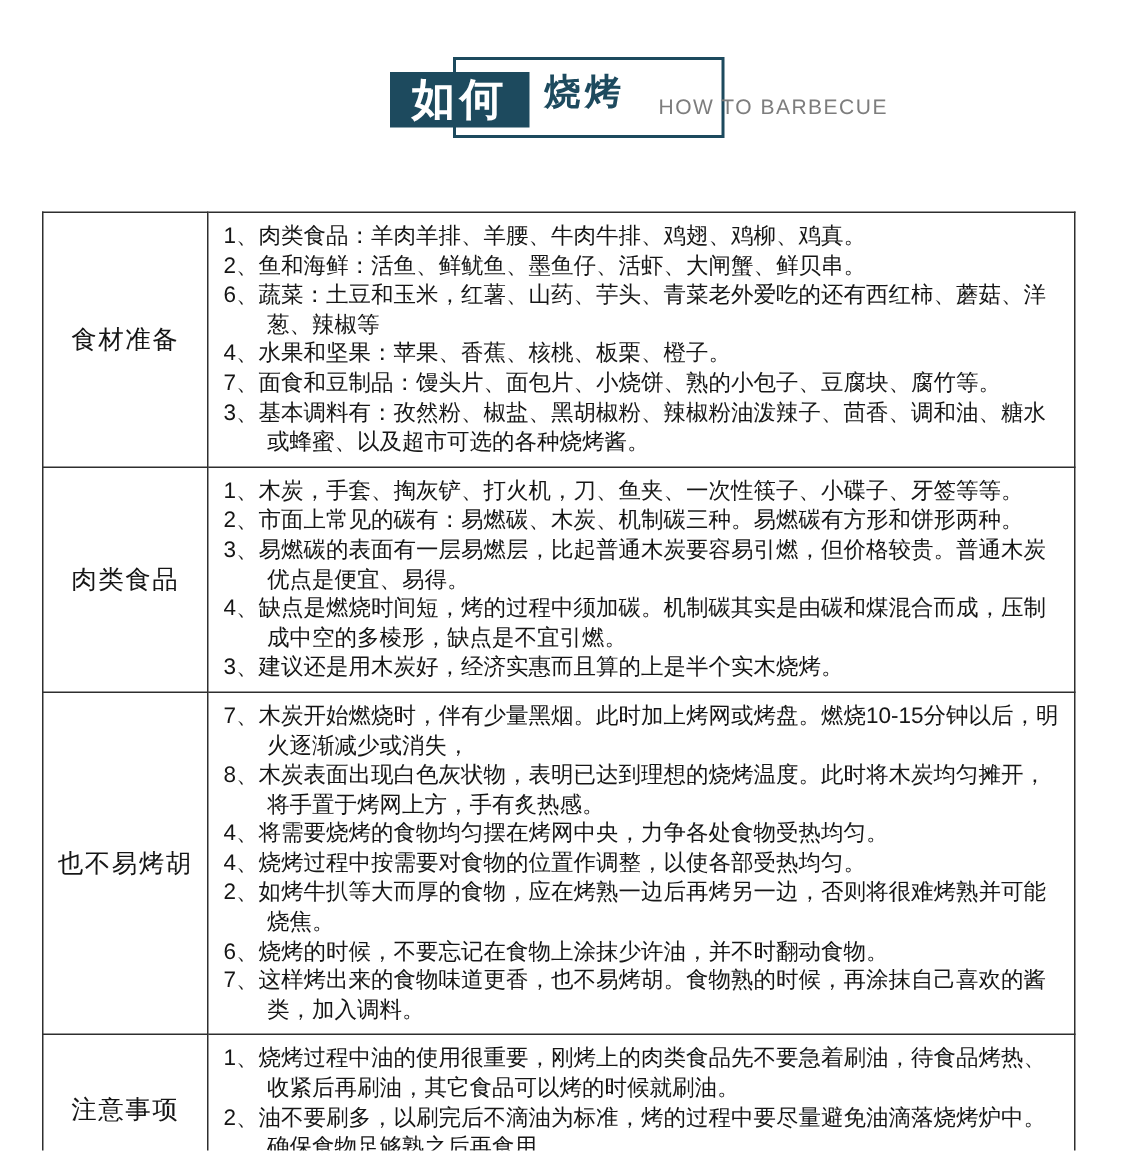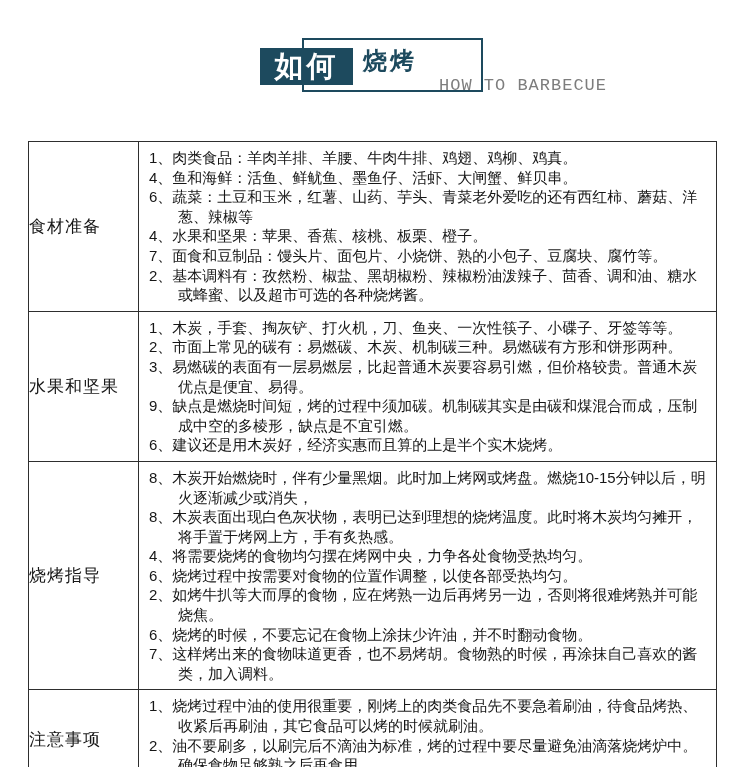--- a/index.html
+++ b/index.html
@@ -34,40 +34,39 @@
     display: flex; align-items: center; justify-content: center;
     z-index: 2;
   }
   .title-cn {
     position: absolute; left: 336px; top: 45px;
     font-size: 24px; font-weight: 700; letter-spacing: 3px;
     color: var(--accent);
     z-index: 2;
   }
   .title-en {
-    position: absolute; left: 412px; top: 76px;
-    font-size: 17px; letter-spacing: 1px;
+    position: absolute; left: 412px; top: 63px;
+    font-size: 14px; letter-spacing: 1px;
     color: var(--en-color);
     white-space: nowrap;
     z-index: 3;
-    font-family: Liberation Mono, monospace;
   }
 
   
   table.info-table {
     border-collapse: collapse;
     table-layout: fixed;
     width: 689px;
     margin-left: 28px;
   }
   .info-table th, .info-table td { border: 1px solid var(--border); }
   .info-table th {
     width: 110px;
     font-size: 17px; font-weight: 400;
-    text-align: left; vertical-align: middle;
+    text-align: center; vertical-align: middle;
     letter-spacing: 1px;
   }
   .info-table td {
     vertical-align: top;
     padding: 6px 8px 6px 10px;
     font-size: 15px;
     line-height: 19.6px;
   }
   .info-table tr:nth-child(1) { height: 161px; }
   .info-table tr:nth-child(2) { height: 146px; }
@@ -85,44 +84,44 @@
     <div class="title-cn">烧烤</div>
     <div class="title-en">HOW TO BARBECUE</div>
   </div>
 
   <table class="info-table">
     <tbody id="table-body">
         <tr>
           <th>食材准备</th>
           <td>
             <div class="item">1、肉类食品：羊肉羊排、羊腰、牛肉牛排、鸡翅、鸡柳、鸡真。</div>
-            <div class="item">4、鱼和海鲜：活鱼、鲜鱿鱼、墨鱼仔、活虾、大闸蟹、鲜贝串。</div>
+            <div class="item">2、鱼和海鲜：活鱼、鲜鱿鱼、墨鱼仔、活虾、大闸蟹、鲜贝串。</div>
             <div class="item">6、蔬菜：土豆和玉米，红薯、山药、芋头、青菜老外爱吃的还有西红柿、蘑菇、洋葱、辣椒等</div>
             <div class="item">4、水果和坚果：苹果、香蕉、核桃、板栗、橙子。</div>
             <div class="item">7、面食和豆制品：馒头片、面包片、小烧饼、熟的小包子、豆腐块、腐竹等。</div>
-            <div class="item">2、基本调料有：孜然粉、椒盐、黑胡椒粉、辣椒粉油泼辣子、茴香、调和油、糖水或蜂蜜、以及超市可选的各种烧烤酱。</div>
+            <div class="item">3、基本调料有：孜然粉、椒盐、黑胡椒粉、辣椒粉油泼辣子、茴香、调和油、糖水或蜂蜜、以及超市可选的各种烧烤酱。</div>
           </td>
         </tr>
         <tr>
-          <th>水果和坚果</th>
+          <th>肉类食品</th>
           <td>
             <div class="item">1、木炭，手套、掏灰铲、打火机，刀、鱼夹、一次性筷子、小碟子、牙签等等。</div>
             <div class="item">2、市面上常见的碳有：易燃碳、木炭、机制碳三种。易燃碳有方形和饼形两种。</div>
             <div class="item">3、易燃碳的表面有一层易燃层，比起普通木炭要容易引燃，但价格较贵。普通木炭优点是便宜、易得。</div>
-            <div class="item">9、缺点是燃烧时间短，烤的过程中须加碳。机制碳其实是由碳和煤混合而成，压制成中空的多棱形，缺点是不宜引燃。</div>
-            <div class="item">6、建议还是用木炭好，经济实惠而且算的上是半个实木烧烤。</div>
+            <div class="item">4、缺点是燃烧时间短，烤的过程中须加碳。机制碳其实是由碳和煤混合而成，压制成中空的多棱形，缺点是不宜引燃。</div>
+            <div class="item">3、建议还是用木炭好，经济实惠而且算的上是半个实木烧烤。</div>
           </td>
         </tr>
         <tr>
-          <th>烧烤指导</th>
+          <th>也不易烤胡</th>
           <td>
-            <div class="item">8、木炭开始燃烧时，伴有少量黑烟。此时加上烤网或烤盘。燃烧10-15分钟以后，明火逐渐减少或消失，</div>
+            <div class="item">7、木炭开始燃烧时，伴有少量黑烟。此时加上烤网或烤盘。燃烧10-15分钟以后，明火逐渐减少或消失，</div>
             <div class="item">8、木炭表面出现白色灰状物，表明已达到理想的烧烤温度。此时将木炭均匀摊开，将手置于烤网上方，手有炙热感。</div>
             <div class="item">4、将需要烧烤的食物均匀摆在烤网中央，力争各处食物受热均匀。</div>
-            <div class="item">6、烧烤过程中按需要对食物的位置作调整，以使各部受热均匀。</div>
+            <div class="item">4、烧烤过程中按需要对食物的位置作调整，以使各部受热均匀。</div>
             <div class="item">2、如烤牛扒等大而厚的食物，应在烤熟一边后再烤另一边，否则将很难烤熟并可能烧焦。</div>
             <div class="item">6、烧烤的时候，不要忘记在食物上涂抹少许油，并不时翻动食物。</div>
             <div class="item">7、这样烤出来的食物味道更香，也不易烤胡。食物熟的时候，再涂抹自己喜欢的酱类，加入调料。</div>
           </td>
         </tr>
         <tr>
           <th>注意事项</th>
           <td>
             <div class="item">1、烧烤过程中油的使用很重要，刚烤上的肉类食品先不要急着刷油，待食品烤热、收紧后再刷油，其它食品可以烤的时候就刷油。</div>
             <div class="item">2、油不要刷多，以刷完后不滴油为标准，烤的过程中要尽量避免油滴落烧烤炉中。确保食物足够熟之后再食用。</div>

